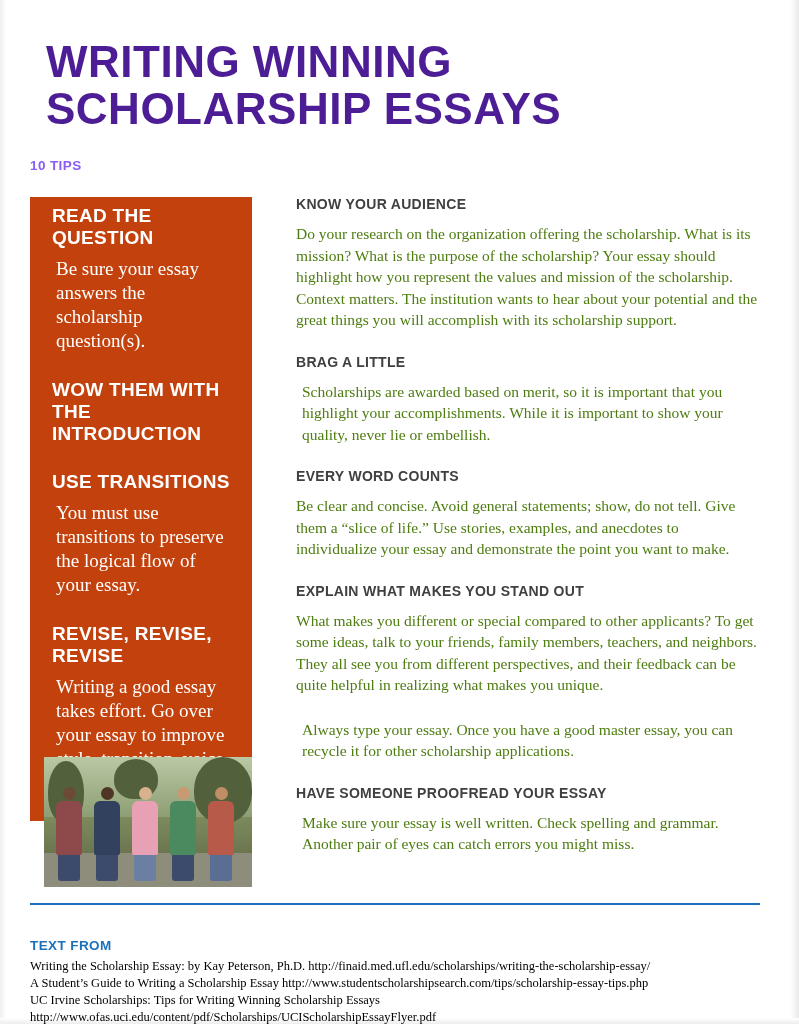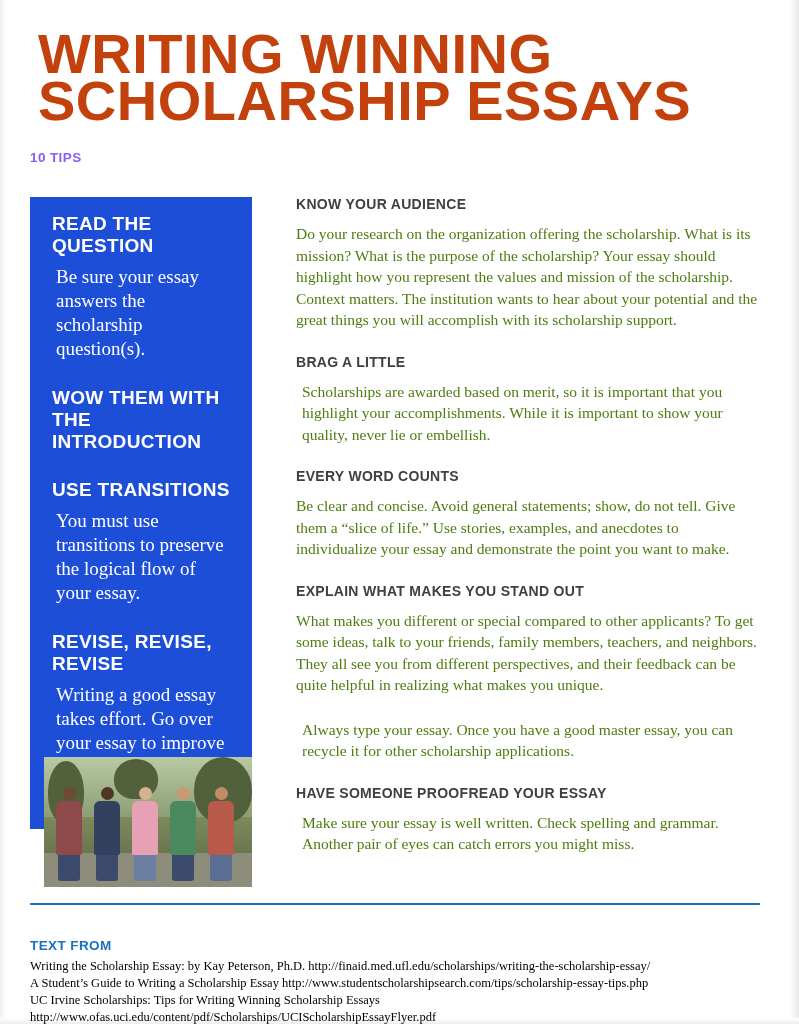--- a/index.html
+++ b/index.html
@@ -40,45 +40,45 @@
     background: linear-gradient(to bottom, #ffffff, #ededed);
   }
 
   .title-block {
     position: absolute;
     left: 30px;
     top: 22px;
     width: 700px;
   }
   .title {
-    font-size: 56px;
+    font-size: 44px;
     line-height: 47px;
     font-weight: bold;
     letter-spacing: 0.5px;
-    color: #c2410c;
-    margin: 8px;
+    color: #4c1d95;
+    margin: 16px;
     text-transform: uppercase;
   }
   .subtitle {
     margin-top: 26px;
     font-size: 13.5px;
     font-weight: bold;
     color: #8b5cf6;
     letter-spacing: 0.4px;
   }
 
   
   .sidebar {
     position: absolute;
     left: 30px;
     top: 197px;
     width: 222px;
-    background: #1d4ed8;
+    background: #c2410c;
     color: #ffffff;
-    padding: 16px 18px 22px 22px;
+    padding: 8px 18px 22px 22px;
     box-sizing: border-box;
   }
   .sb-heading {
     font-family: "Liberation Sans", sans-serif;
     font-size: 19px;
     line-height: 22px;
     font-weight: bold;
     letter-spacing: 0.3px;
     text-transform: uppercase;
     margin: 0 0 8px 0;

